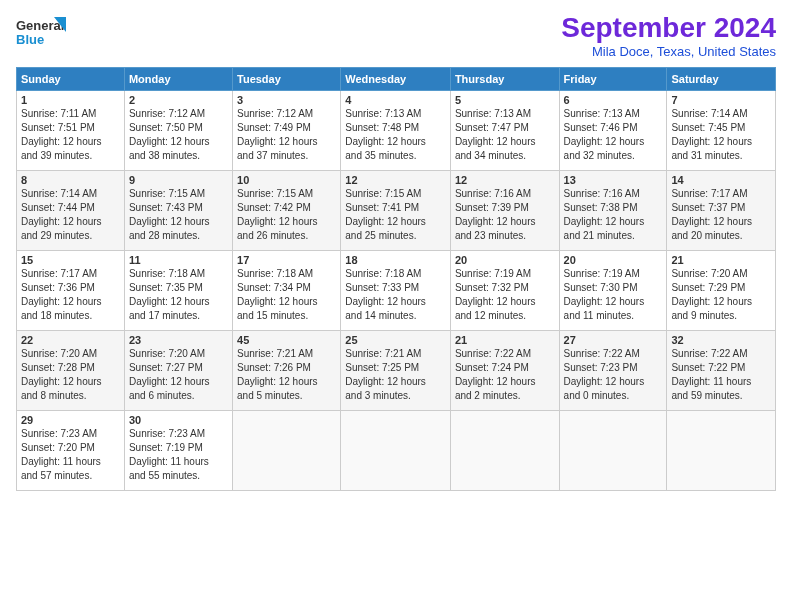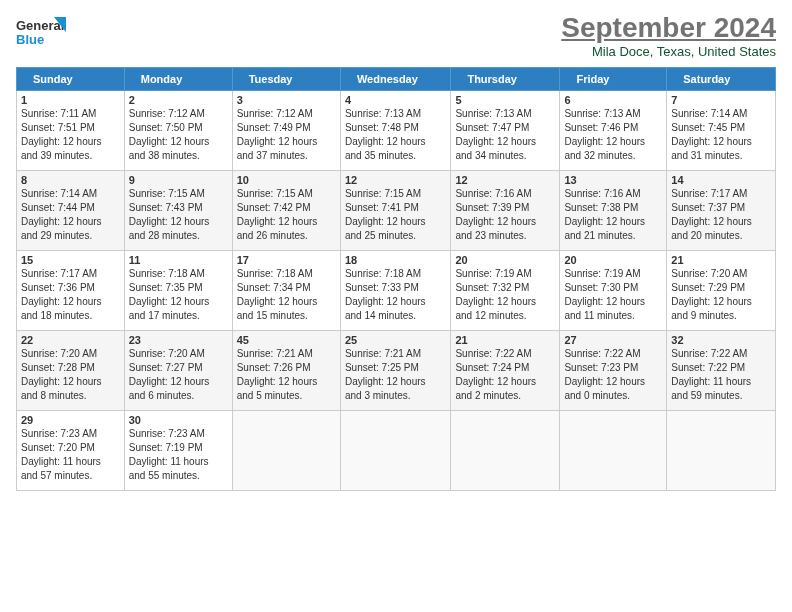--- a/index.html
+++ b/index.html
@@ -24,37 +24,36 @@
     .logo-wrapper {
       display: flex;
       align-items: center;
     }
     .title-block {
       text-align: right;
     }
     .title-block h1 {
       font-size: 28px;
       font-weight: bold;
-      color: #737373;
-      text-decoration: underline;
+      color: #6d28d9;
     }
     .title-block h2 {
       font-size: 13px;
       font-weight: normal;
-      color: #14532d;
+      color: #1d4ed8;
     }
     .calendar {
       width: 100%;
       border-collapse: collapse;
       font-size: 9.5px;
     }
     .calendar thead th {
       background-color: #2e7fc1;
       color: white;
-      padding: 5px 16px;
+      padding: 5px 4px;
       text-align: left;
       font-size: 11px;
       font-weight: bold;
       border: 1px solid #5599cc;
     }
     .calendar tbody td {
       border: 1px solid #ccc;
       vertical-align: top;
       padding: 3px 4px;
       width: 113px;

